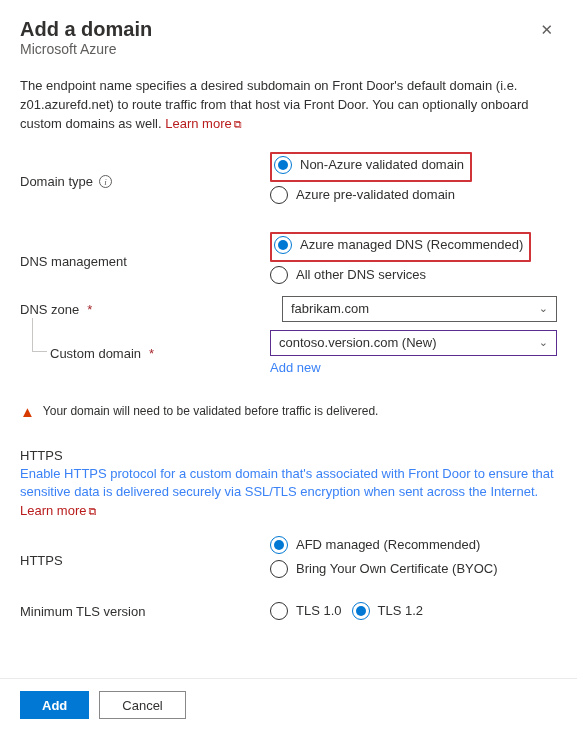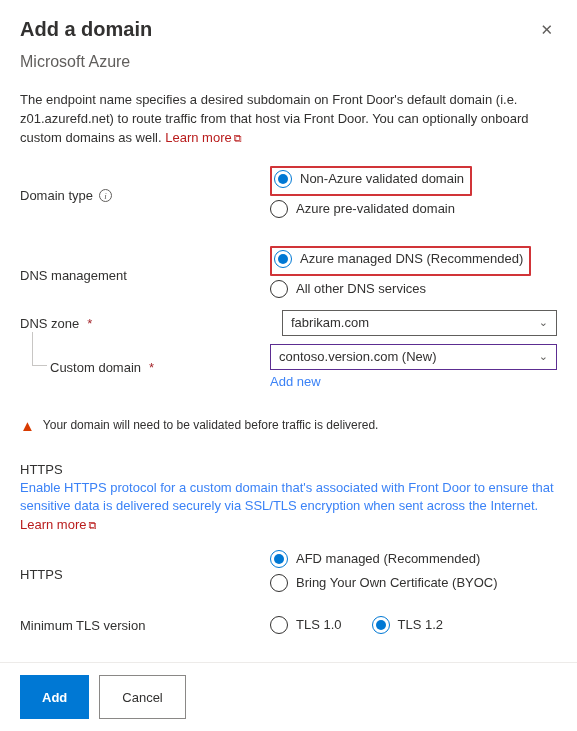--- a/index.html
+++ b/index.html
@@ -8,21 +8,21 @@
     font-size: 13px;
     color: #323130;
     background: #fff;
     width: 577px;
     height: 731px;
     position: relative;
     padding: 18px 20px 0 20px;
   }
   .header { display:flex; justify-content:space-between; align-items:flex-start; }
   .title { font-size: 20px; font-weight: 600; color:#323130; }
-  .subtitle { font-size: 16px; color:#605e5c; margin-top:12px; }
+  .subtitle { font-size: 14px; color:#605e5c; margin-top:0; }
   .close { font-size:15px; color:#605e5c; cursor:pointer; padding:4px; line-height:1; }
   .desc { font-size: 13px; color:#323130; margin-top:20px; line-height:1.45; }
   .link { color:#b91c1c; cursor:pointer; }
   .ext-icon { margin-left:2px; font-size:11px; }
   .row { display:flex; margin-top:18px; }
   .row.tight { margin-top:8px; }
   .row.indented .label-col { padding-left:30px; position:relative; }
   .row.indented .label-col::before {
     content:""; position:absolute; left:12px; top:-12px; bottom:50%;
     border-left:1px solid #c8c6c4; border-bottom:1px solid #c8c6c4; width:14px;
@@ -47,26 +47,26 @@
     border:1px solid #605e5c; height:26px; width:100%;
     display:flex; align-items:center; justify-content:space-between;
     padding:0 8px; font-size:13px; cursor:pointer; background:#fff;
   }
   .dropdown .chev { font-size:11px; color:#605e5c;}
   .addnew { color:#3b82f6; font-size:13px; margin-top:4px; cursor:pointer;}
   .warning { display:flex; align-items:center; gap:8px; margin-top:28px; font-size:12px; color:#323130;}
   .warn-icon { color:#d83b01; font-size:15px; }
   .section-title { font-size:13px; font-weight:400; color:#323130; margin-top:28px; }
   .desc2 { font-size:13px; color:#3b82f6; line-height:1.4; margin-top:2px;}
-  .radio-row-inline { display:flex; gap:30px; }
+  .radio-row-inline { display:flex; gap:10px; }
   .footer {
     position:absolute; bottom:0; left:0; right:0; border-top:1px solid #edebe9;
     padding:12px 20px; display:flex; gap:10px; background:#fff;
   }
-  .btn { height:44px; font-size:13px; padding:0 22px; cursor:pointer; border:none; }
+  .btn { height:28px; font-size:13px; padding:0 22px; cursor:pointer; border:none; }
   .btn.primary { background:#0078d4; color:#fff; font-weight:600;}
   .btn.secondary { background:#fff; color:#323130; border:1px solid #8a8886;}
 </style>
 </head>
 <body>
 
 
 
 <div class="header">
   <div>

